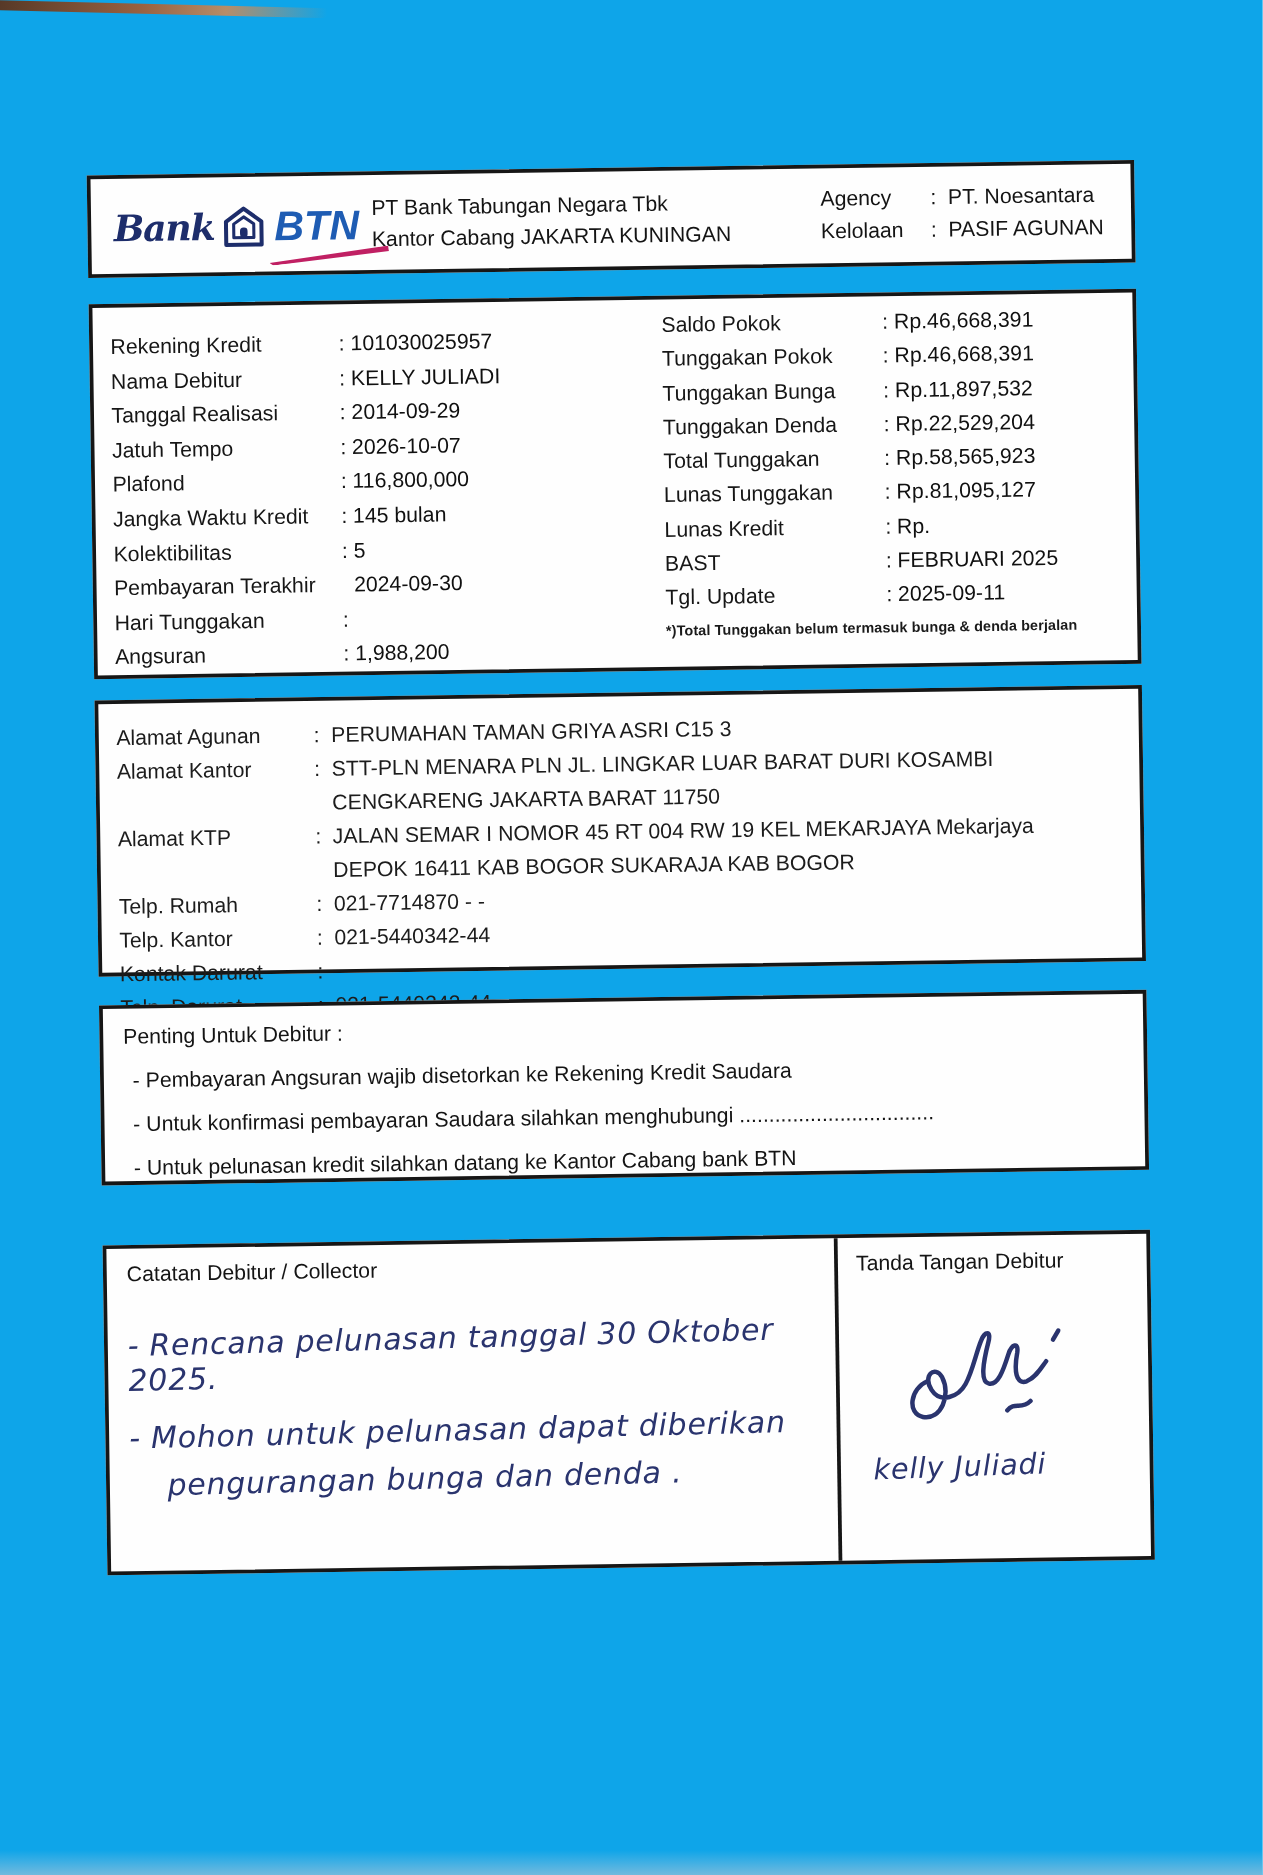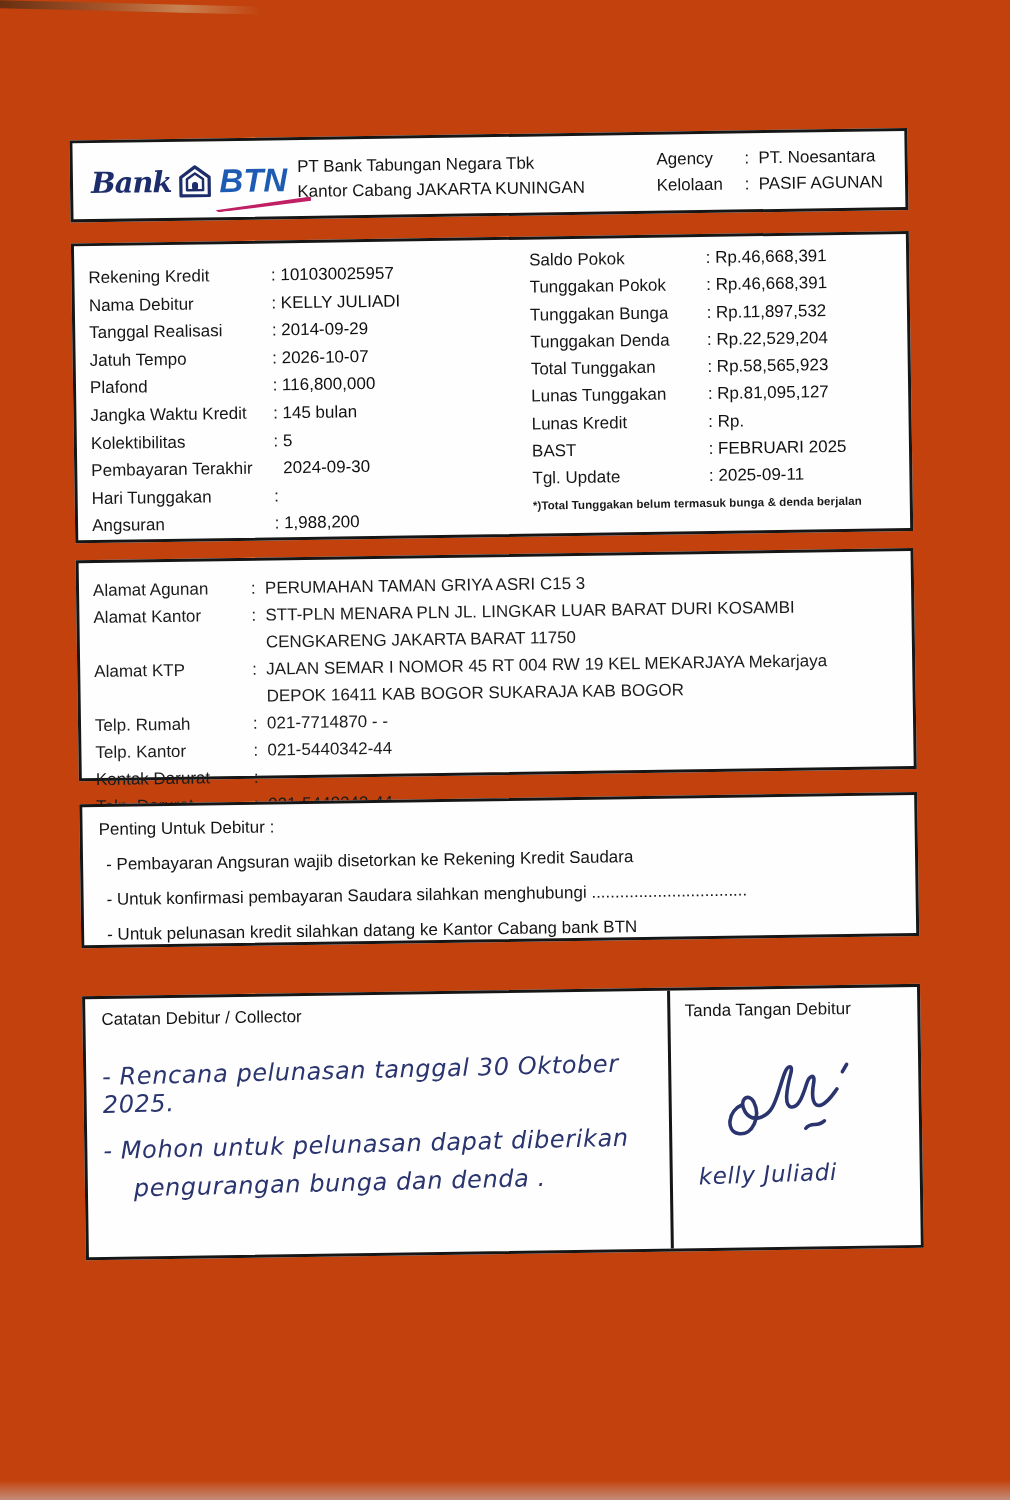--- a/index.html
+++ b/index.html
@@ -4,21 +4,21 @@
 <style>
   * { margin:0; padding:0; box-sizing:border-box; }
   html,body { width:1010px; height:1500px; }
   body {
     font-family: "Liberation Sans", sans-serif;
     background:#fdfdfc;
     position:relative;
     overflow:hidden;
     color:#1c1c1c;
   }
-  .page { position:absolute; inset:0; background:#c2410c;text-decoration:underline; }
+  .page { position:absolute; inset:0; background:#0ea5e9;text-decoration:underline; }
 
   
   .scan-edge-top {
     position:absolute; top:0; left:-8px; width:270px; height:8px;
     background:linear-gradient(to right, #5a2a10, #a85a2e 45%, #c98a5a 70%, rgba(201,138,90,0));
     transform:rotate(1.4deg); transform-origin:left top; border-radius:0 0 4px 0;
     opacity:.9;
   }
   .scan-band-bottom {
     position:absolute; left:0; right:0; bottom:0; height:20px;

